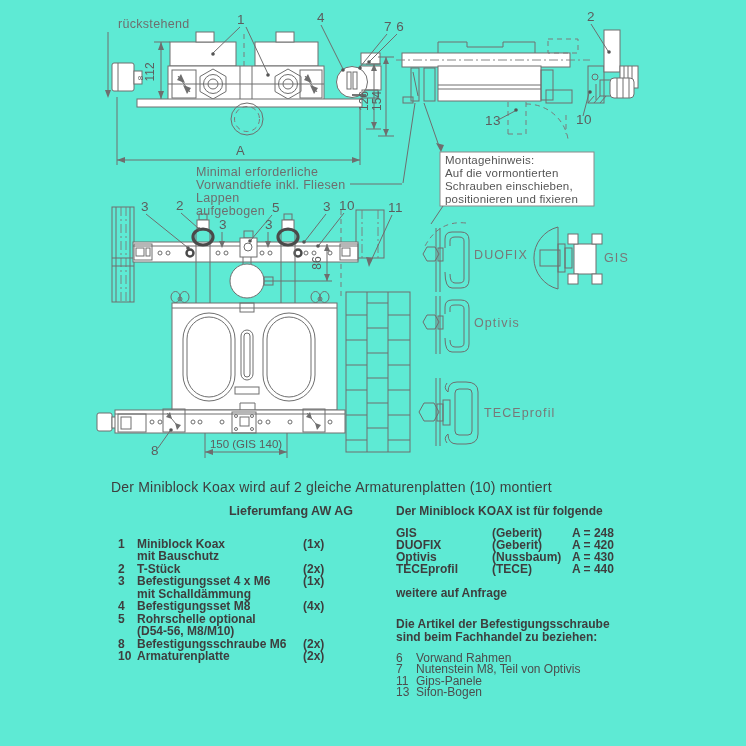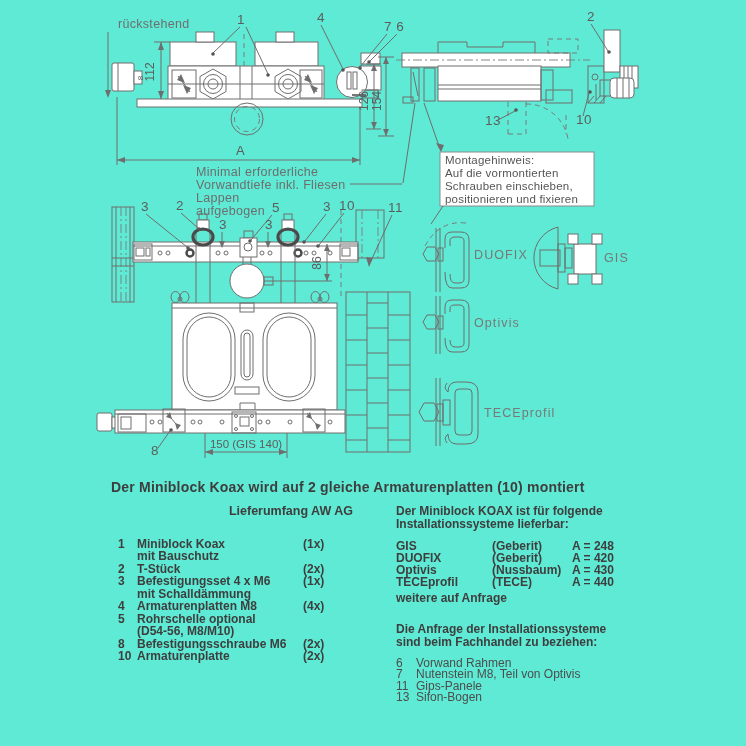--- a/index.html
+++ b/index.html
@@ -16,34 +16,34 @@
   .fillg{fill:#6e6e6e;stroke:none;}
   .dot{fill:#555;stroke:none;}
   text{font-family:"Liberation Sans",sans-serif;}
   text.lbl{font-size:13.5px;fill:#5d5d5d;letter-spacing:.5px;}
   text.dim{font-size:12px;fill:#5d5d5d;}
   text.tiny{font-size:8px;fill:#5d5d5d;}
   text.cap{font-size:12.5px;fill:#6e6e6e;letter-spacing:.3px;}
   text.box{font-size:11.5px;fill:#555;letter-spacing:.2px;}
   text.sys{font-size:12.5px;fill:#787878;letter-spacing:1.1px;}
   
-  .heading{position:absolute;left:111px;top:479px;font-size:14px;font-weight:bold;
+  .heading{position:absolute;left:111px;top:479px;font-size:14px;font-weight:normal;
            letter-spacing:.2px;white-space:nowrap;}
   .col-left{position:absolute;left:118px;top:505px;width:235px;font-size:12px;font-weight:bold;line-height:12.5px;}
   .col-left .list-title{padding-left:14px;margin-bottom:20px;font-size:12.5px;text-align:right;}
   .row{display:flex;}
   .row .no{width:19px;}
   .row .nm{width:166px;}
   .row .qty{flex:1;}
   .col-right{position:absolute;left:396px;top:505px;width:300px;font-size:12px;font-weight:bold;line-height:13px;}
   .sys-table{margin-top:10px;line-height:11.9px;}
   .srow{display:flex;}
   .srow .sname{width:96px;}
   .srow .sbrand{width:80px;}
-  .more-line{margin-top:4px;}
+  .more-line{margin-top:12px;}
   .articles-title{margin-top:18px;}
   .article-list{margin-top:9px;font-weight:normal;color:#4d4d4d;line-height:11.5px;}
   .arow{display:flex;}
   .arow .ano{width:20px;}
 </style>
 </head>
 <body>
 
 <div class="page">
 
@@ -448,21 +448,21 @@
       <span class="no">3</span>
       <span class="nm">Befestigungsset 4 x M6</span>
       <span class="qty">(1x)</span>
     </div>
     <div class="row">
       <span class="no"></span>
         <span class="nm">mit Schalldämmung</span>
     </div>
     <div class="row">
       <span class="no">4</span>
-      <span class="nm">Armaturenplatten M8</span>
+      <span class="nm">Befestigungsset M8</span>
       <span class="qty">(4x)</span>
     </div>
     <div class="row">
       <span class="no">5</span>
       <span class="nm">Rohrschelle optional</span>
       <span class="qty"></span>
     </div>
     <div class="row">
       <span class="no"></span>
         <span class="nm">(D54-56, M8/M10)</span>
@@ -474,21 +474,20 @@
     </div>
     <div class="row">
       <span class="no">10</span>
       <span class="nm">Armaturenplatte</span>
       <span class="qty">(2x)</span>
     </div>
   </div>
 
   <div class="col-right">
     <div>Der Miniblock KOAX ist für folgende</div>
-    <div>Installationssysteme lieferbar:</div>
     <div class="sys-table">
       <div class="srow">
         <span class="sname">GIS</span>
         <span class="sbrand">(Geberit)</span>
         <span class="aval">A = 248</span>
       </div>
       <div class="srow">
         <span class="sname">DUOFIX</span>
         <span class="sbrand">(Geberit)</span>
         <span class="aval">A = 420</span>
@@ -498,21 +497,21 @@
         <span class="sbrand">(Nussbaum)</span>
         <span class="aval">A = 430</span>
       </div>
       <div class="srow">
         <span class="sname">TECEprofil</span>
         <span class="sbrand">(TECE)</span>
         <span class="aval">A = 440</span>
       </div>
       <div class="more-line">weitere auf Anfrage</div>
     </div>
-    <div class="articles-title">Die Anfrage der Installationssysteme</div>
+    <div class="articles-title">Die Artikel der Befestigungsschraube</div>
     <div>sind beim Fachhandel zu beziehen:</div>
     <div class="article-list">
       <div class="arow">
         <span class="ano">6</span>
         <span class="anm">Vorwand Rahmen</span>
       </div>
       <div class="arow">
         <span class="ano">7</span>
         <span class="anm">Nutenstein M8, Teil von Optivis</span>
       </div>

